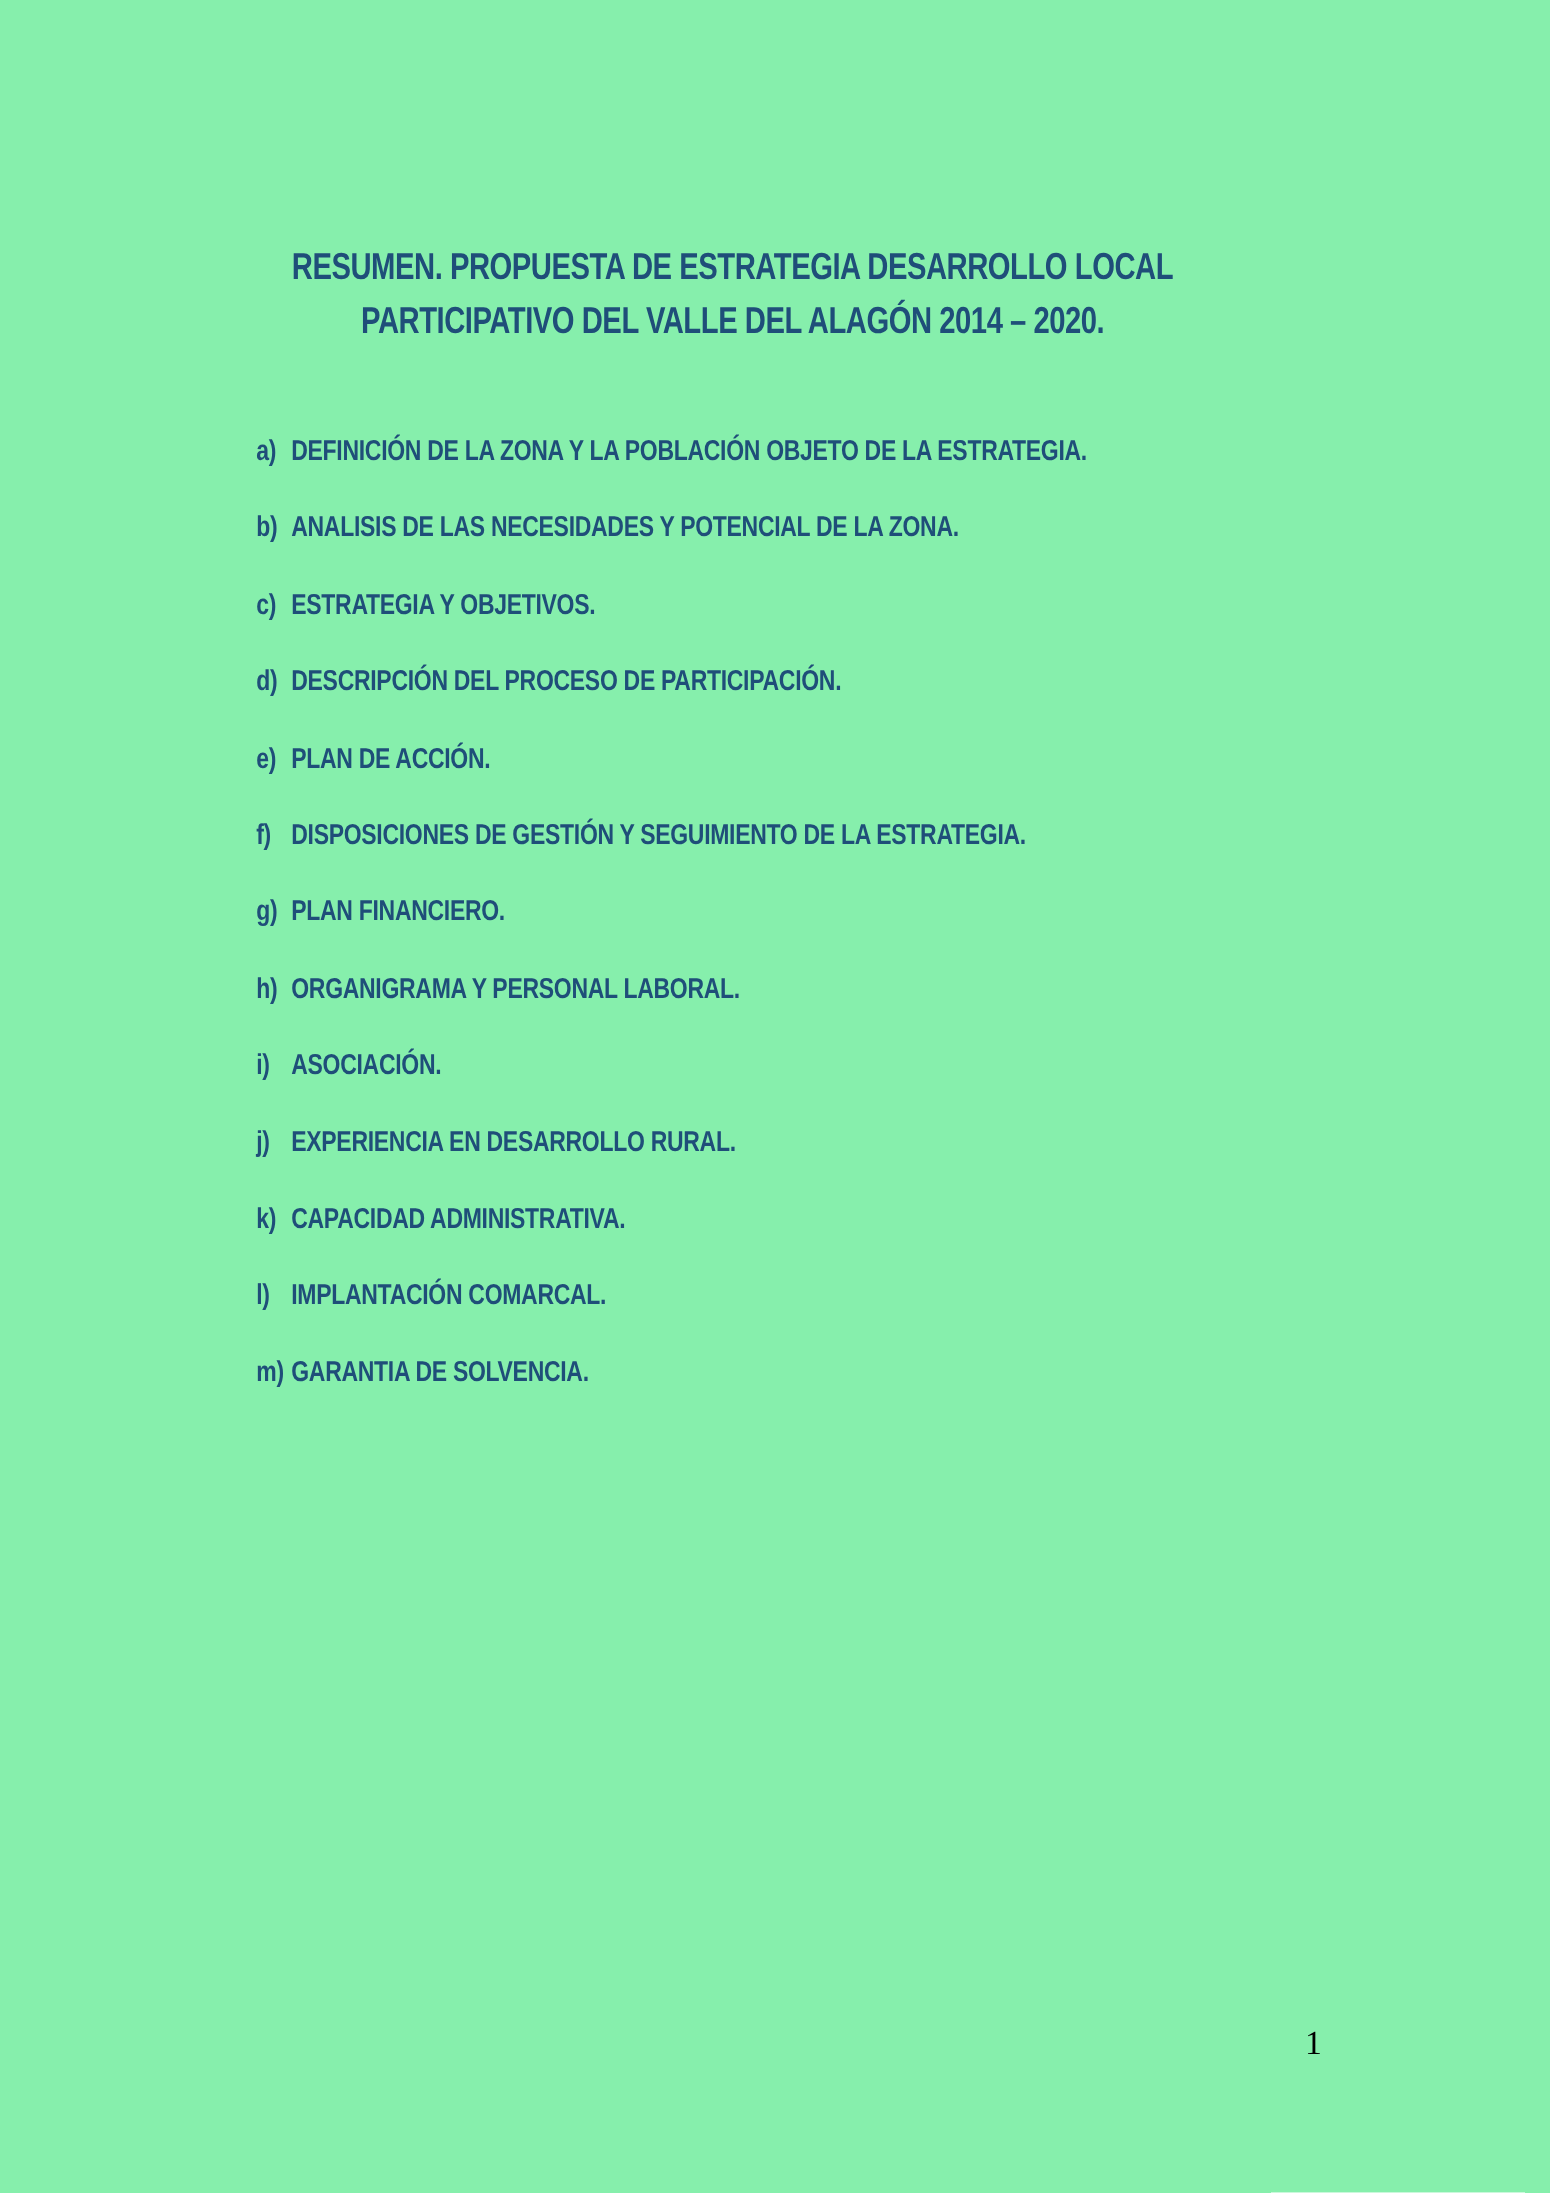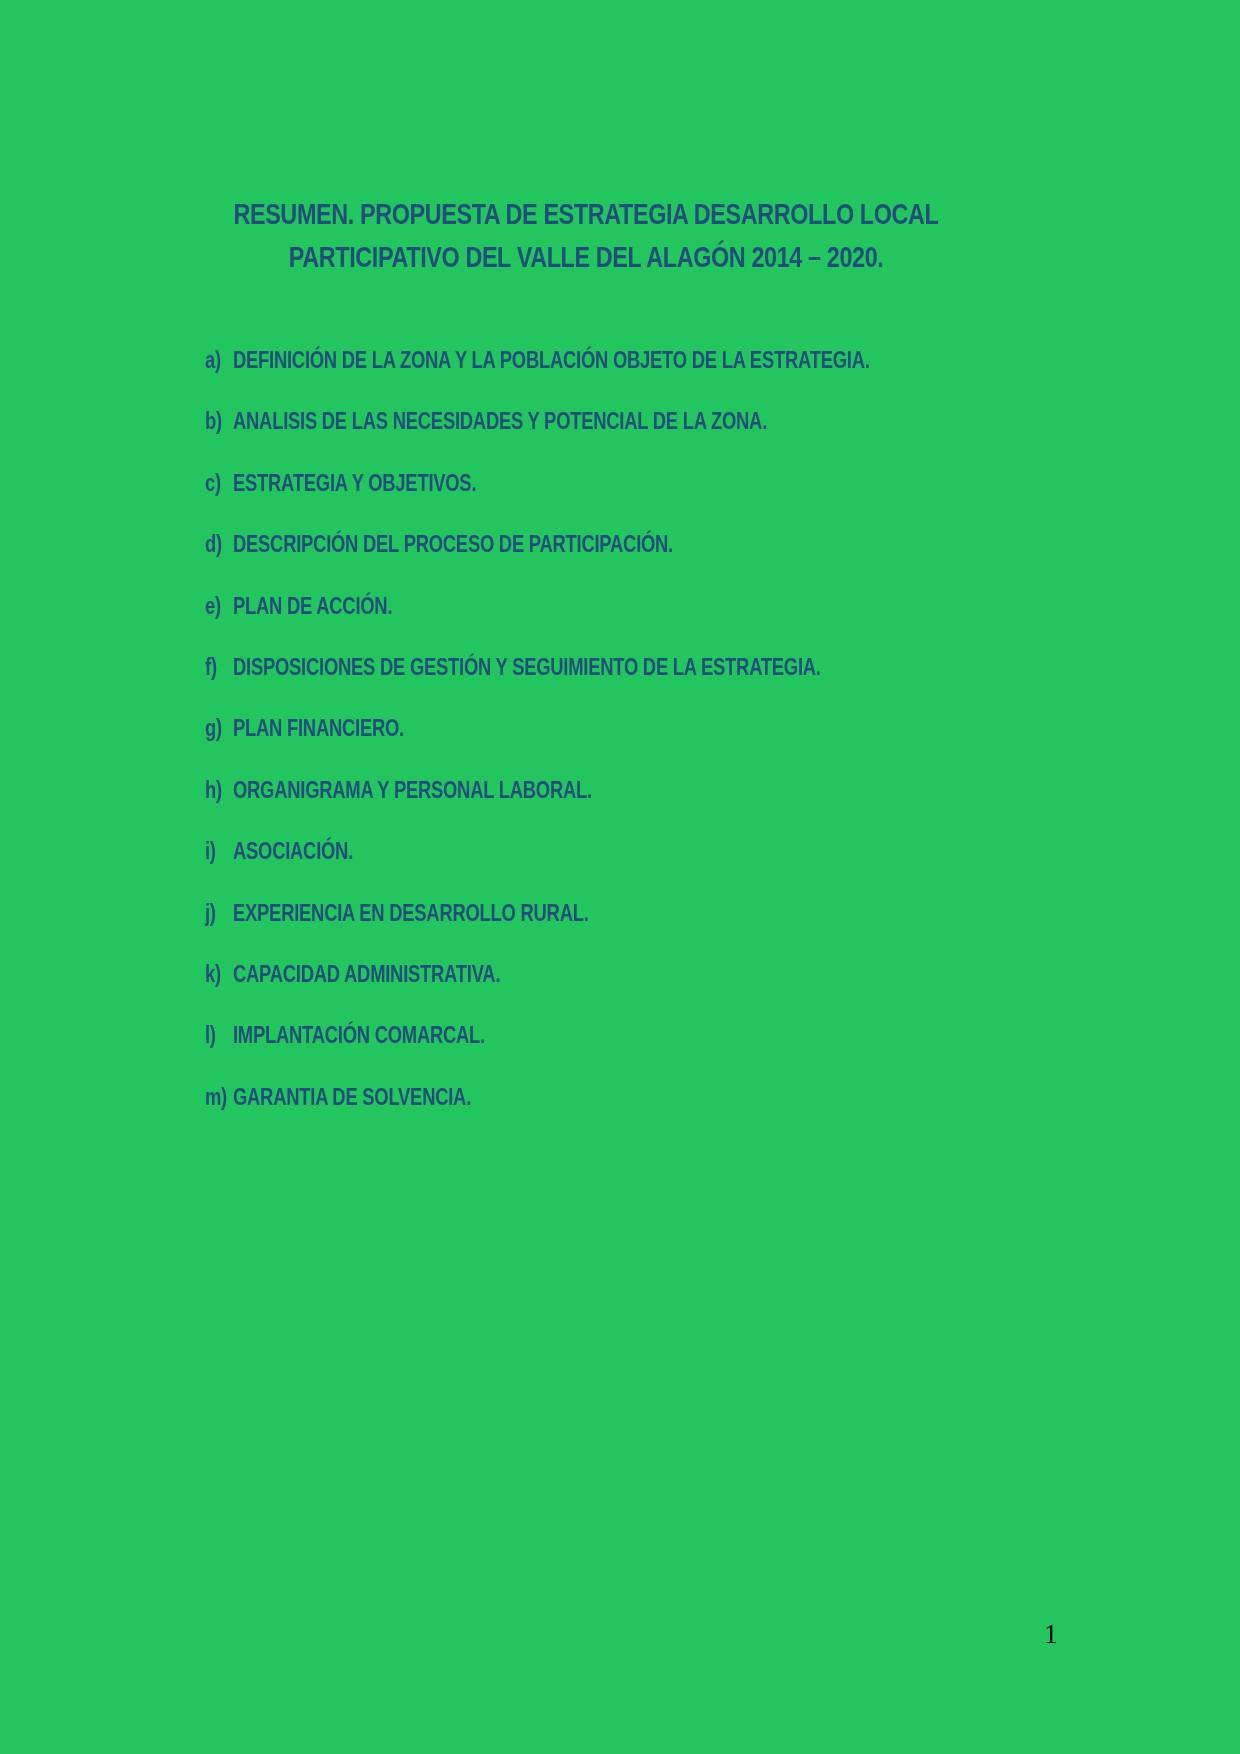--- a/index.html
+++ b/index.html
@@ -4,21 +4,21 @@
 <style>
   html, body {
     margin: 0;
     padding: 0;
     background: #ffffff;
   }
   .page {
     position: relative;
     width: 1240px;
     height: 1754px;
-    background: #22c55e;
+    background: #86efac;
     overflow: hidden;
     font-family: "Liberation Sans", sans-serif;
   }
   .doc-title {
     position: absolute;
     left: 136px;
     top: 192px;
     width: 900px;
     display: flex;
     flex-direction: column;

